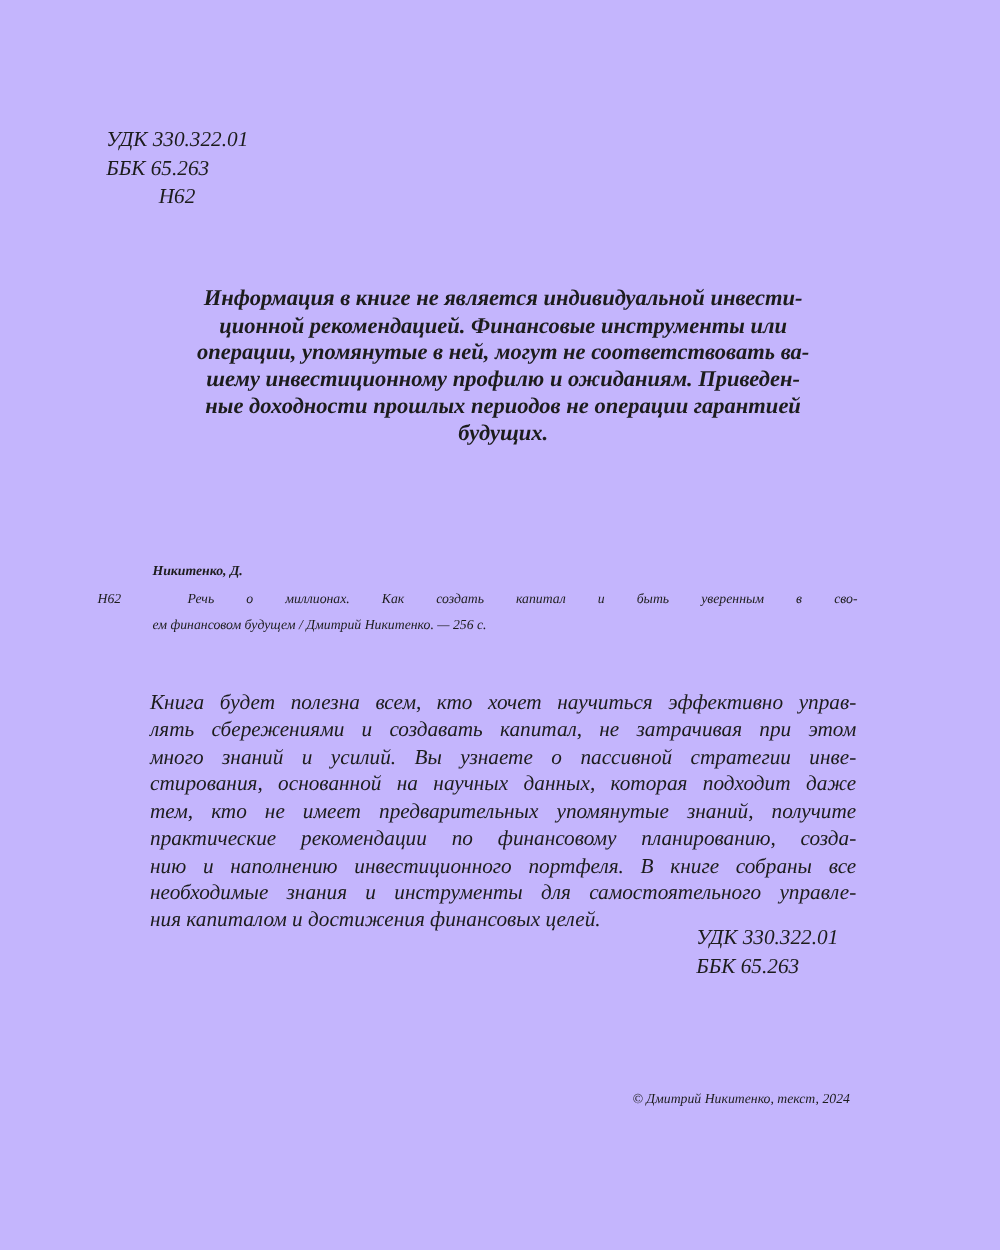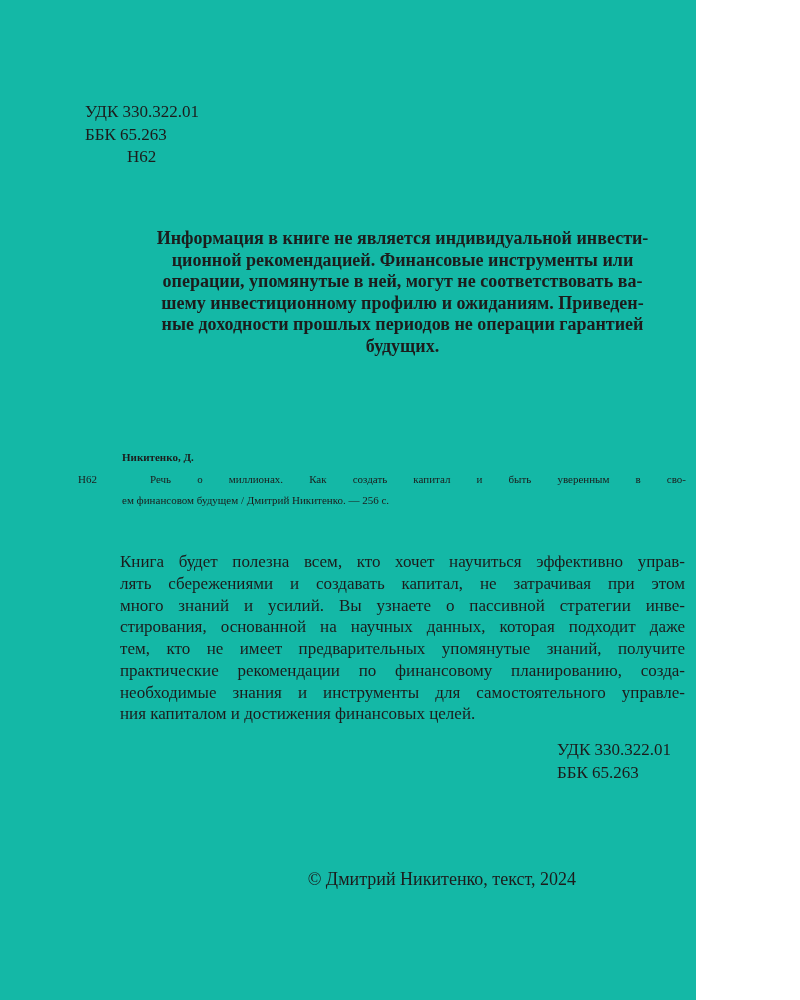--- a/index.html
+++ b/index.html
@@ -2,26 +2,27 @@
 <html lang="ru"><head>
 <meta charset="utf-8">
 <style>
   html, body {
     margin: 0;
     padding: 0;
     background: #ffffff;
   }
   .page {
     position: relative;
-    width: 696px;
+    width: 800px;
     height: 1000px;
-    background: #14b8a6;
+    background: #c4b5fd;
     font-family: "Liberation Serif", "DejaVu Serif", serif;
     color: #1c1c1c;
     overflow: hidden;
+    font-style: italic;
   }
 
   
   .top-codes {
     position: absolute;
     left: 85px;
     top: 101px;
     font-size: 17px;
     line-height: 22.5px;
     white-space: nowrap;
@@ -97,21 +98,21 @@
     font-size: 17px;
     line-height: 22.5px;
     white-space: nowrap;
   }
 
   
   .copyright {
     position: absolute;
     right: 120px;
     top: 868px;
-    font-size: 18px;
+    font-size: 11px;
     line-height: 22px;
     text-align: right;
     white-space: nowrap;
   }
 </style>
 </head>
 <body>
 
 <div class="page">
 
@@ -141,20 +142,21 @@
     </div>
   </div>
 
   <div class="annotation justify-lines">
       <div>Книга будет полезна всем, кто хочет научиться эффективно управ-</div>
       <div>лять сбережениями и создавать капитал, не затрачивая при этом</div>
       <div>много знаний и усилий. Вы узнаете о пассивной стратегии инве-</div>
       <div>стирования, основанной на научных данных, которая подходит даже</div>
       <div>тем, кто не имеет предварительных упомянутые знаний, получите</div>
       <div>практические рекомендации по финансовому планированию, созда-</div>
+      <div>нию и наполнению инвестиционного портфеля. В книге собраны все</div>
       <div>необходимые знания и инструменты для самостоятельного управле-</div>
       <div>ния капиталом и достижения финансовых целей.</div>
     </div>
 
   <div class="bottom-codes">
     <div>УДК 330.322.01</div>
     <div>ББК 65.263</div>
   </div>
 
   <div class="copyright">© Дмитрий Никитенко, текст, 2024</div>

